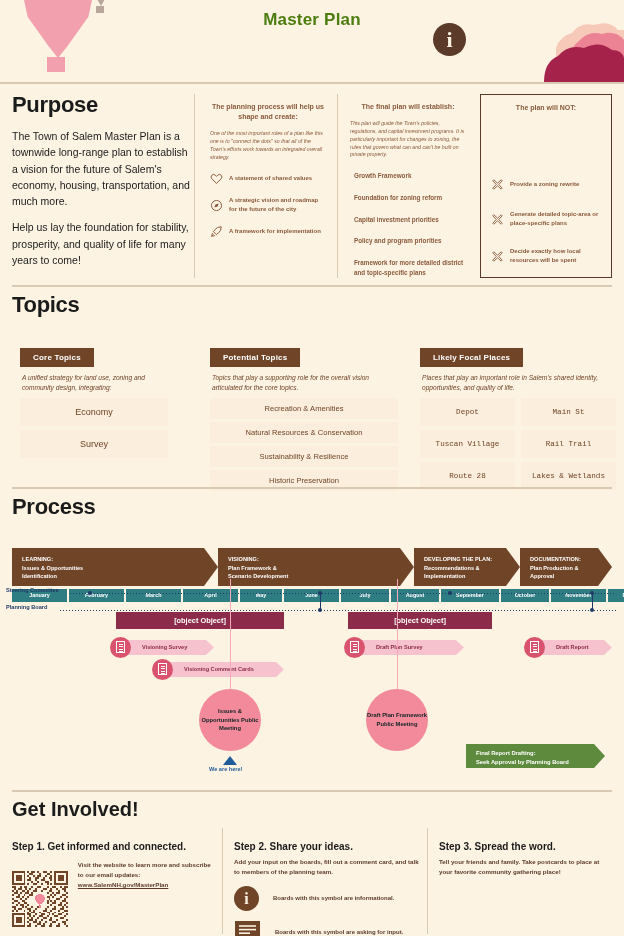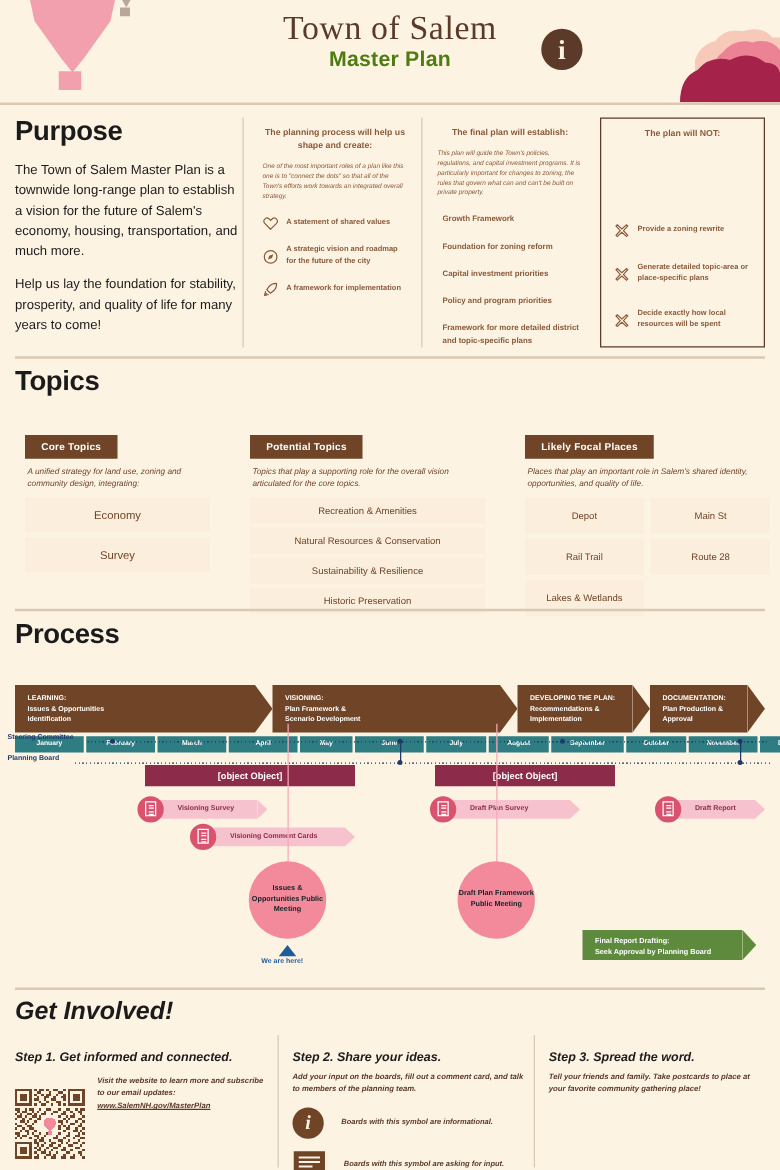--- a/index.html
+++ b/index.html
@@ -94,21 +94,21 @@
   }
   .tdesc {
     font-size: 6.6px; font-style: italic; color: #6f4427; line-height: 1.5; margin: 6px 0 5px 2px;
   }
   .tcell {
     background: #fbeedd; color: #6f4427; text-align: center; font-size: 9px;
     padding: 9px 4px; margin-bottom: 4px;
   }
   .tcell.sm { font-size: 7.6px; padding: 6px 4px; margin-bottom: 3px; }
   .tgrid { display: flex; flex-wrap: wrap; gap: 4px 6px; }
-  .tgrid .tcell { width: 95px; margin-bottom: 0; font-size: 7.6px; padding: 10px 2px; }
+  .tgrid .tcell { width: 95px; margin-bottom: 0; font-size: 7.6px; padding: 10px 2px; font-family: Liberation Mono, monospace; }
 
   
   .process-wrap { position: absolute; left: 12px; top: 494px; width: 600px; }
   .phase-bar { position: relative; height: 38px; margin-top: 28px; }
   .phase {
     position: absolute; top: 0; height: 38px; background: #6f4427; color: #fff;
     font-size: 5.6px; font-weight: bold; line-height: 1.55; padding: 7px 0 0 10px;
   }
   .phase .notch {
     position: absolute; right: -14px; top: 0; width: 14px; height: 38px; background: #6f4427;
@@ -167,21 +167,21 @@
   .green-arrow {
     position: absolute; height: 24px; background: #5d8a3c; color: #fff;
     font-size: 5.8px; font-weight: bold; line-height: 1.5; padding: 5px 0 0 10px;
   }
   .green-arrow .pt {
     position: absolute; right: -11px; top: 0; width: 11px; height: 24px; background: #5d8a3c;
     clip-path: polygon(0 0, 100% 50%, 0 100%);
   }
 
   
-  .gi-wrap { position: absolute; left: 12px; top: 798px; width: 600px; font-style: italic; }
+  .gi-wrap { position: absolute; left: 12px; top: 798px; width: 600px; }
   .gi-h { font-size: 20px; font-weight: bold; color: #1b1b1b; }
   .gi-col { position: absolute; top: 43px; }
   .gi-step { font-size: 10px; font-weight: bold; color: #1b1b1b; }
   .gi-body { font-size: 6.2px; font-weight: bold; color: #5b3a29; line-height: 1.6; }
   .qr { width: 82px; height: 82px; position: relative; }
   .sym-row { display: flex; align-items: center; gap: 14px; margin-top: 9px; }
   .sym-i {
     width: 25px; height: 25px; border-radius: 50%; background: #6f4427; color: #fdf3e3;
     font-family: "Liberation Serif", serif; font-size: 16px; font-weight: bold;
     text-align: center; line-height: 25px;
@@ -201,21 +201,20 @@
     <div class="balloon-2"></div>
     <div class="balloon-2-basket"></div>
 
     <svg class="trees" viewBox="0 0 110 82">
       <path d="M42 82 L42 48 Q46 36 58 33 Q66 22 80 25 Q96 20 104 30 L110 30 L110 82 Z" fill="#f6c9b9"></path>
       <path d="M55 82 Q52 50 64 42 Q74 30 88 34 Q102 30 110 40 L110 82 Z" fill="#ec8394"></path>
       <path d="M30 82 Q30 62 44 56 Q54 44 70 48 Q86 40 98 50 Q108 50 110 58 L110 82 Z" fill="#a5234b"></path>
     </svg>
 
     <div class="hdr-title-wrap">
-      <div class="hdr-title">Town of Salem</div>
       <div class="hdr-sub">Master Plan</div>
     </div>
     <div class="info-badge">i</div>
   </div>
   <div class="rule" style="position:absolute;left:0;top:82px;width:624px;"></div>
 
   <div class="purpose">
     <div class="sec-h">Purpose</div>
     <p>The Town of Salem Master Plan is a townwide long-range plan to establish a vision for the future of Salem's economy, housing, transportation, and much more.</p>
     <p>Help us lay the foundation for stability, prosperity, and quality of life for many years to come!</p>
@@ -289,35 +288,36 @@
   <div class="topics-wrap">
     <div class="sec-h">Topics</div>
 
     <div class="tcol" style="left:8px; width:148px;">
       <div class="tag">Core Topics</div>
       <div class="tdesc">A unified strategy for land use, zoning and community design, integrating:</div>
       <div class="tcell">Economy</div>
       <div class="tcell">Survey</div>
     </div>
 
-    <div class="tcol" style="left:188px; width:188px;">
+    <div class="tcol" style="left:198px; width:188px;">
       <div class="tag">Potential Topics</div>
       <div class="tdesc">Topics that play a supporting role for the overall vision articulated for the core topics.</div>
       <div class="tcell sm">Recreation &amp; Amenities</div>
       <div class="tcell sm">Natural Resources &amp; Conservation</div>
       <div class="tcell sm">Sustainability &amp; Resilience</div>
       <div class="tcell sm">Historic Preservation</div>
     </div>
 
     <div class="tcol" style="left:408px; width:196px;">
       <div class="tag">Likely Focal Places</div>
       <div class="tdesc">Places that play an important role in Salem's shared identity, opportunities, and quality of life.</div>
       <div class="tgrid">
         <div class="tcell">Depot</div>
         <div class="tcell">Main St</div>
+        <div class="tcell">Tuscan Village</div>
         <div class="tcell">Rail Trail</div>
         <div class="tcell">Route 28</div>
         <div class="tcell">Lakes &amp; Wetlands</div>
       </div>
     </div>
   </div>
 
   <div class="rule" style="position:absolute;left:12px;top:487px;width:600px;"></div>
 
   <div class="process-wrap">

